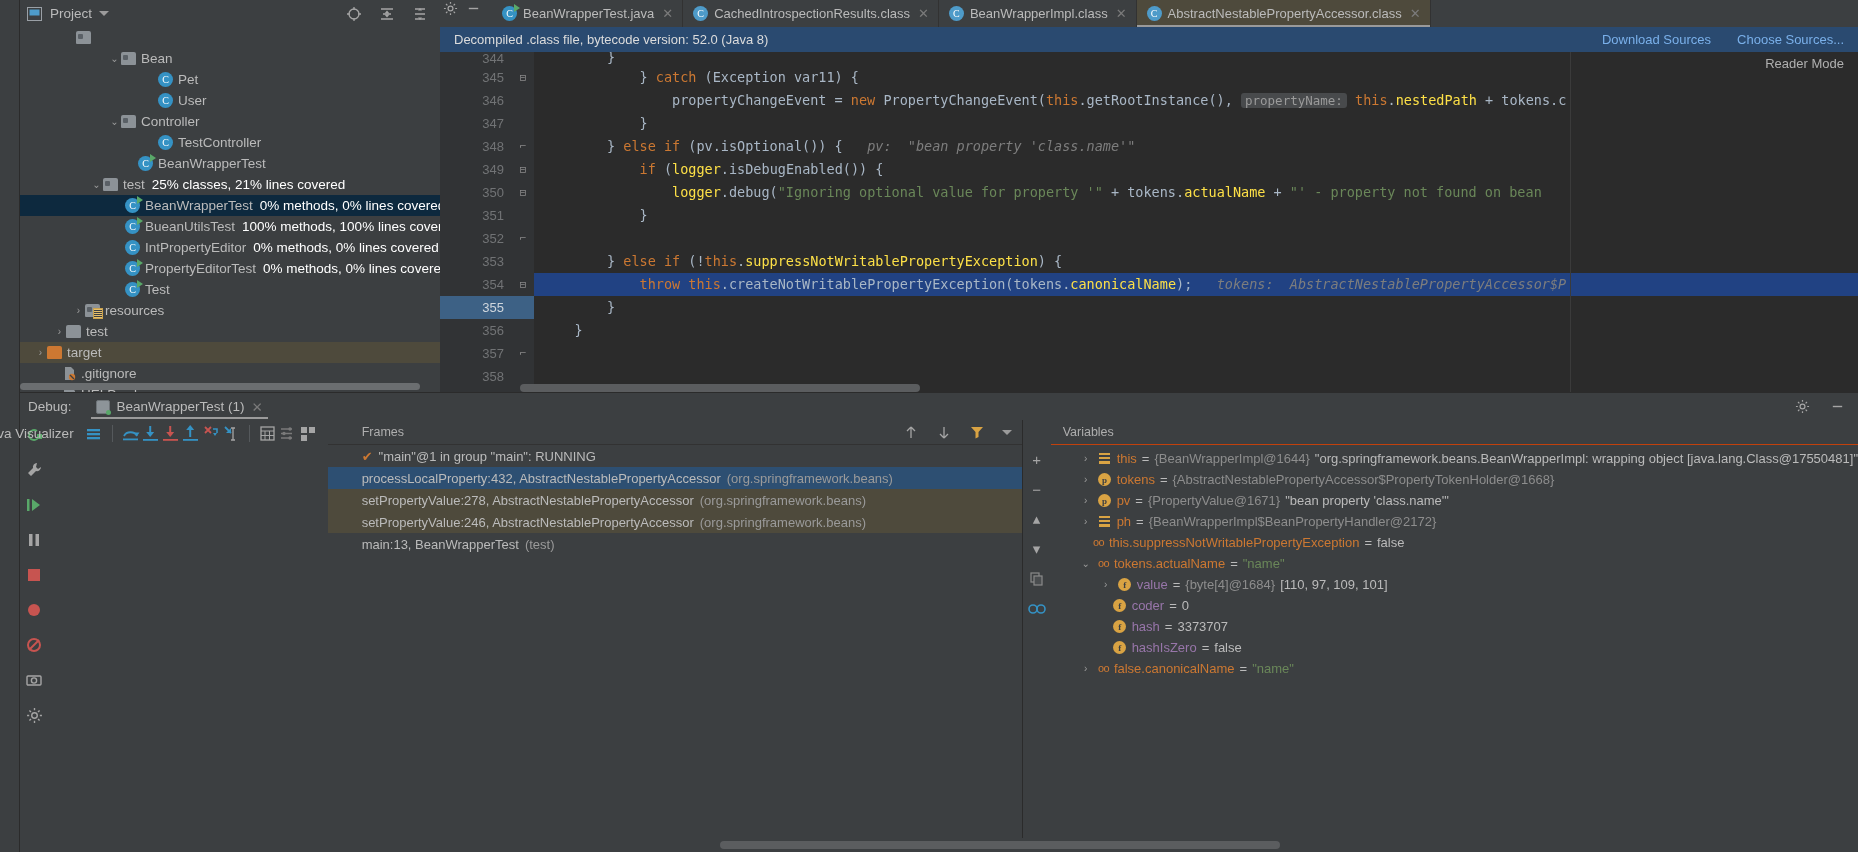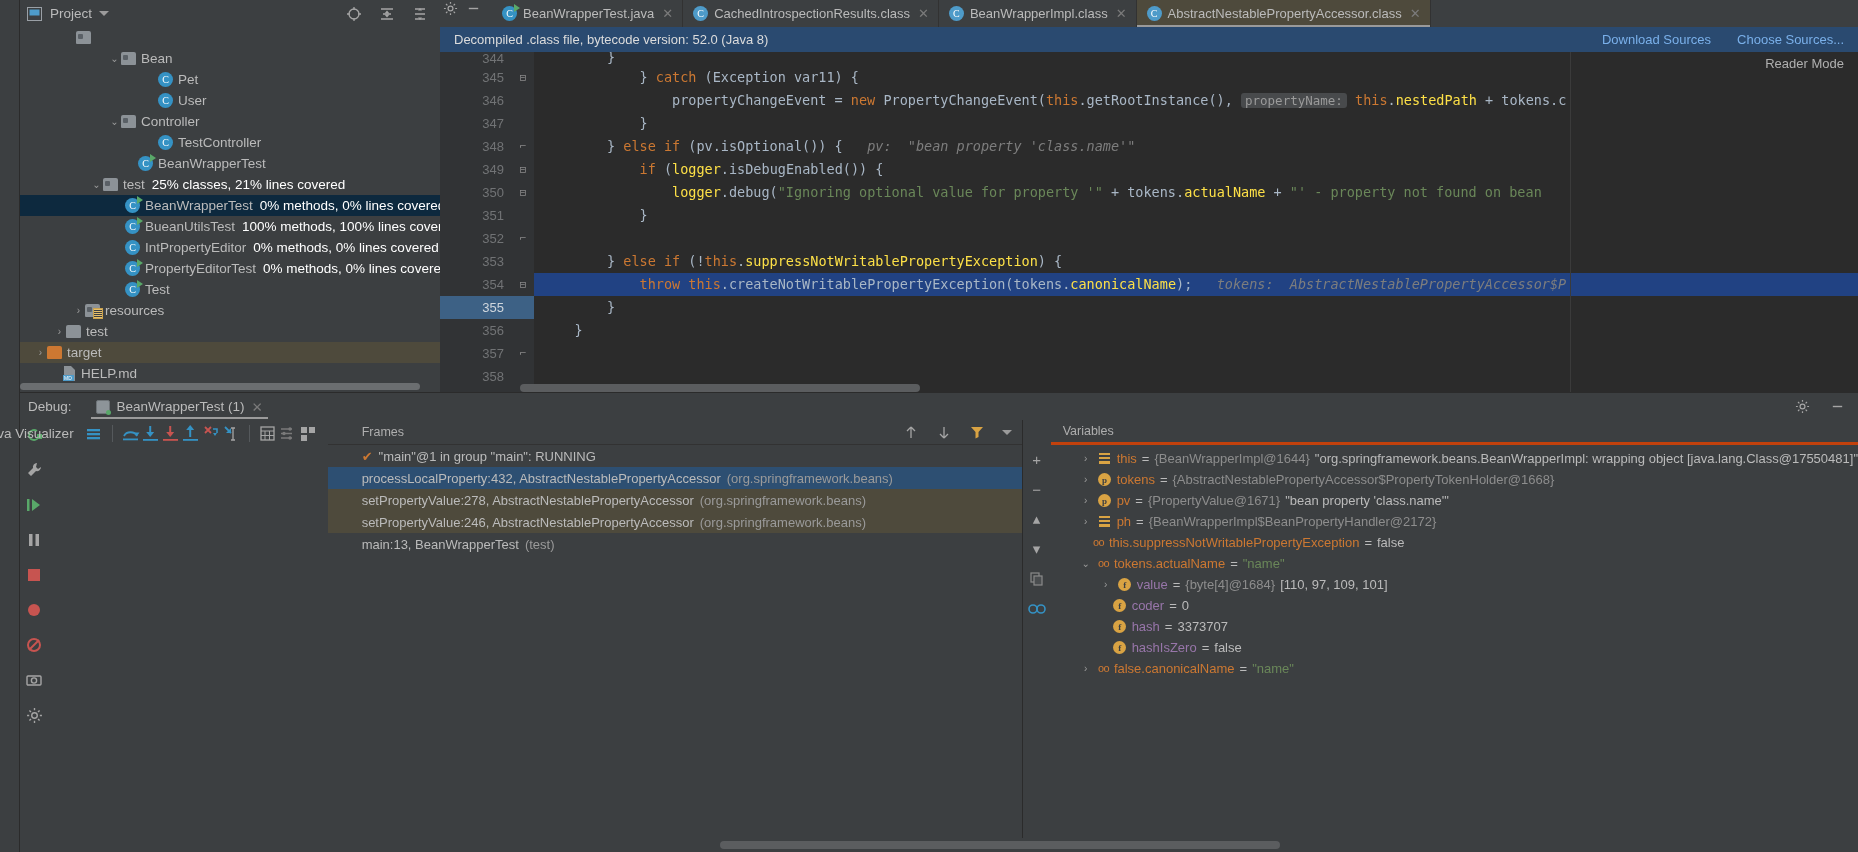--- a/index.html
+++ b/index.html
@@ -107,21 +107,21 @@
   .pane-hdr { height: 25px; display: flex; align-items: center; padding: 0 0 0 34px; font-size: 12.5px; color: #aeaeae; border-bottom: 1px solid #323232; flex: none; }
   .pane-hdr .tools { margin-left: auto; display: flex; gap: 16px; align-items: center; padding-right: 10px; }
   .frames-list { flex: 1; overflow: hidden; font-size: 13px; }
   .frow { height: 22px; display: flex; align-items: center; padding-left: 34px; white-space: nowrap; gap: 6px; }
   .frow.sel { background: #2d4f72; }
   .frow.alt { background: #4e4a3c; }
   .frow .pkg { color: #9a9a9a; }
   .check { color: #cc7832; font-size: 13px; }
 
   .vars { flex: 1; display: flex; flex-direction: column; min-width: 0; min-height: 0; }
-  .vars-hdr { height: 25px; display: flex; align-items: center; padding-left: 12px; font-size: 12.5px; color: #aeaeae; border-bottom: 3px solid #c2410c; flex: none; }
+  .vars-hdr { height: 25px; display: flex; align-items: center; padding-left: 12px; font-size: 12.5px; color: #aeaeae; border-bottom: 1px solid #c2410c; flex: none; }
   .vars-list { flex: 1; overflow: hidden; font-size: 13px; padding-top: 3px; }
   .vrow { height: 21px; display: flex; align-items: center; white-space: nowrap; gap: 5px; }
   .tw { width: 14px; text-align: center; color: #9b9b9b; font-size: 10px; flex: none; }
   .vico { width: 14px; height: 14px; flex: none; display: inline-flex; align-items: center; justify-content: center; }
   .fieldico { width: 13px; height: 13px; border-radius: 50%; background: #d9a343; color: #3c3f41; font-size: 9px; font-weight: bold; display: inline-flex; align-items: center; justify-content: center; font-family: "Liberation Serif", serif; }
   .listico { width: 11px; height: 11px; background: linear-gradient(#d9a343 0 2px, transparent 2px 4px, #d9a343 4px 6px, transparent 6px 8px, #d9a343 8px 10px); }
   .oo { color: #cc7832; font-size: 11px; letter-spacing: -1px; font-family: "DejaVu Sans Mono", monospace; }
   .vname { color: #cc7832; }
   .vname.f { color: #9876aa; }
   .veq { color: #bbb; }
@@ -287,20 +287,30 @@
           </div>
           <div class="row" style="padding-left:33px;">
             <span class="arrow">›</span>
             <span class="fold plain"></span>
             <span class="nm">test</span>
           </div>
           <div class="row tgt" style="padding-left:14px;">
             <span class="arrow">›</span>
             <span class="fold orange plain"></span>
             <span class="nm">target</span>
+          </div>
+          <div class="row" style="padding-left:42px;">
+            <span class="fileico">
+              <svg width="14" height="15" viewBox="0 0 14 15">
+                  <path d="M3 1h6l3 3v10H3z" fill="#8c9297"></path>
+                  <circle cx="10" cy="11" r="3.2" fill="#cc7832"></circle>
+                  <path d="M8 9l4 4" stroke="#3c3f41" stroke-width="1.2"></path>
+                </svg>
+            </span>
+            <span class="nm">.gitignore</span>
           </div>
           <div class="row" style="padding-left:42px;">
             <span class="fileico">
               <svg width="14" height="15" viewBox="0 0 14 15">
                   <path d="M2 0h7l4 4v11H2z" fill="#8c9297"></path>
                   <rect x="1" y="9" width="11" height="6" fill="#4e9bc9"></rect>
                   <text x="2" y="14" font-size="5" fill="#fff" font-family="sans-serif">MD</text>
                 </svg>
             </span>
             <span class="nm">HELP.md</span>

